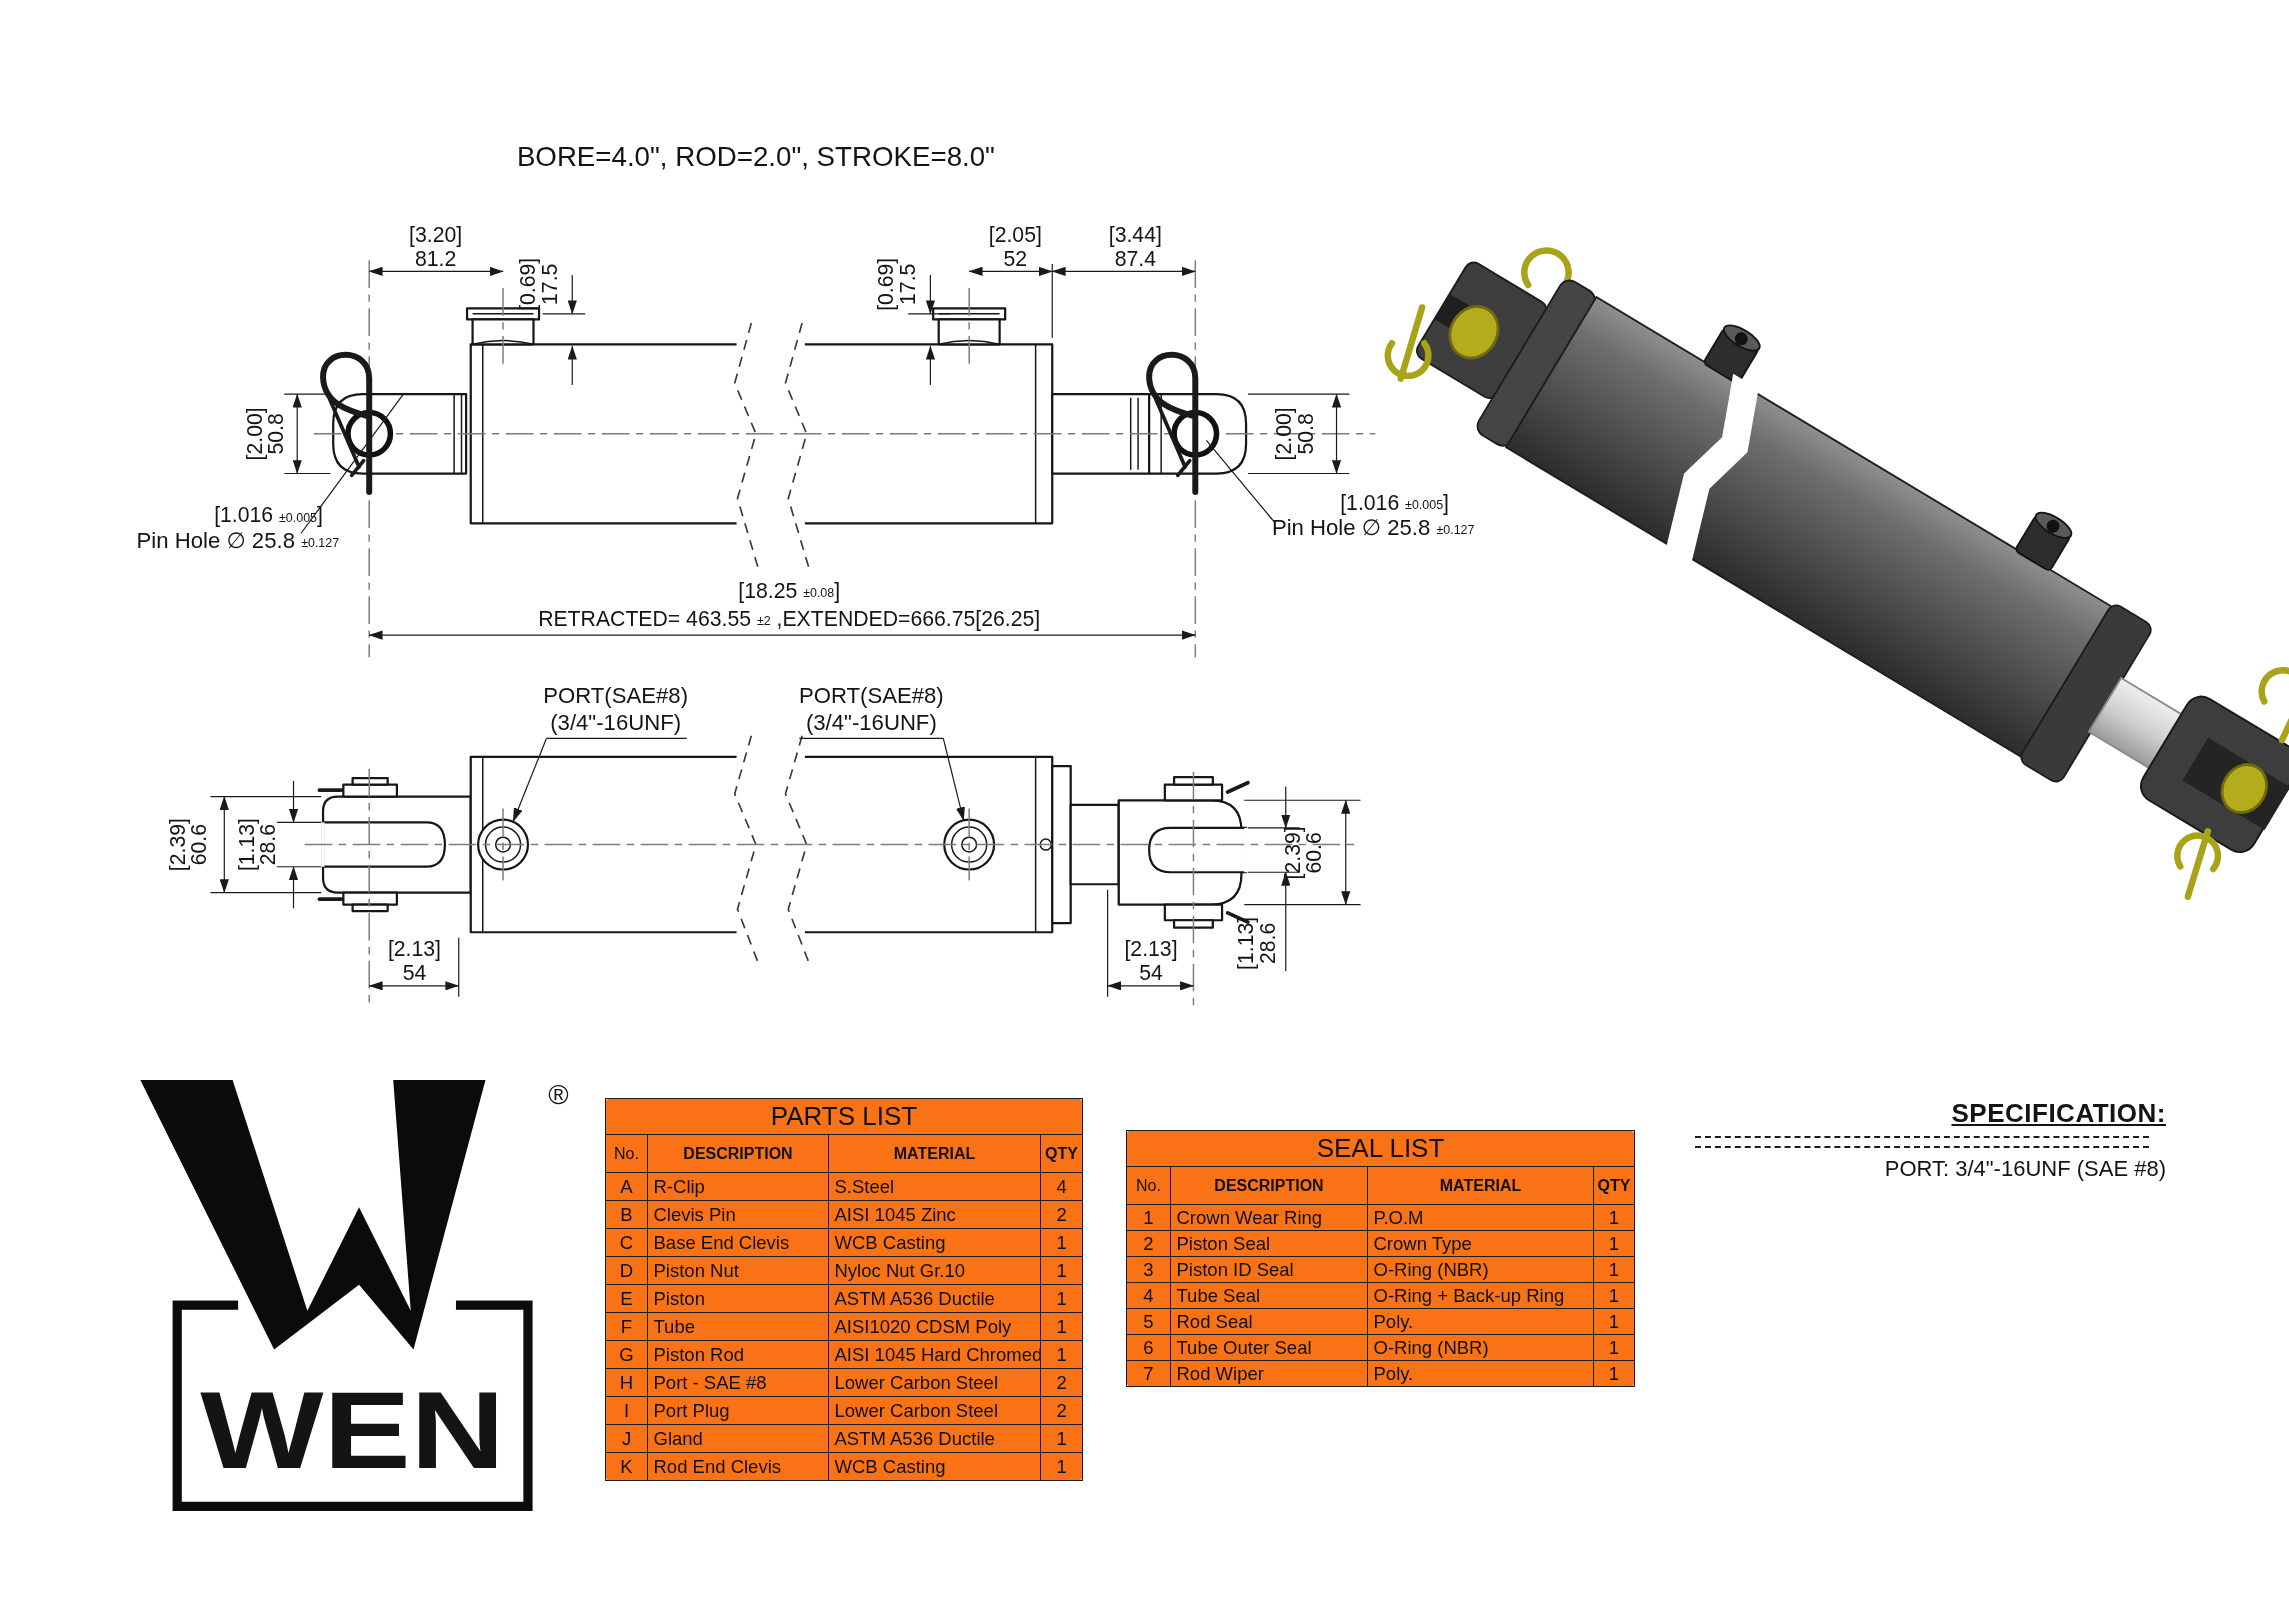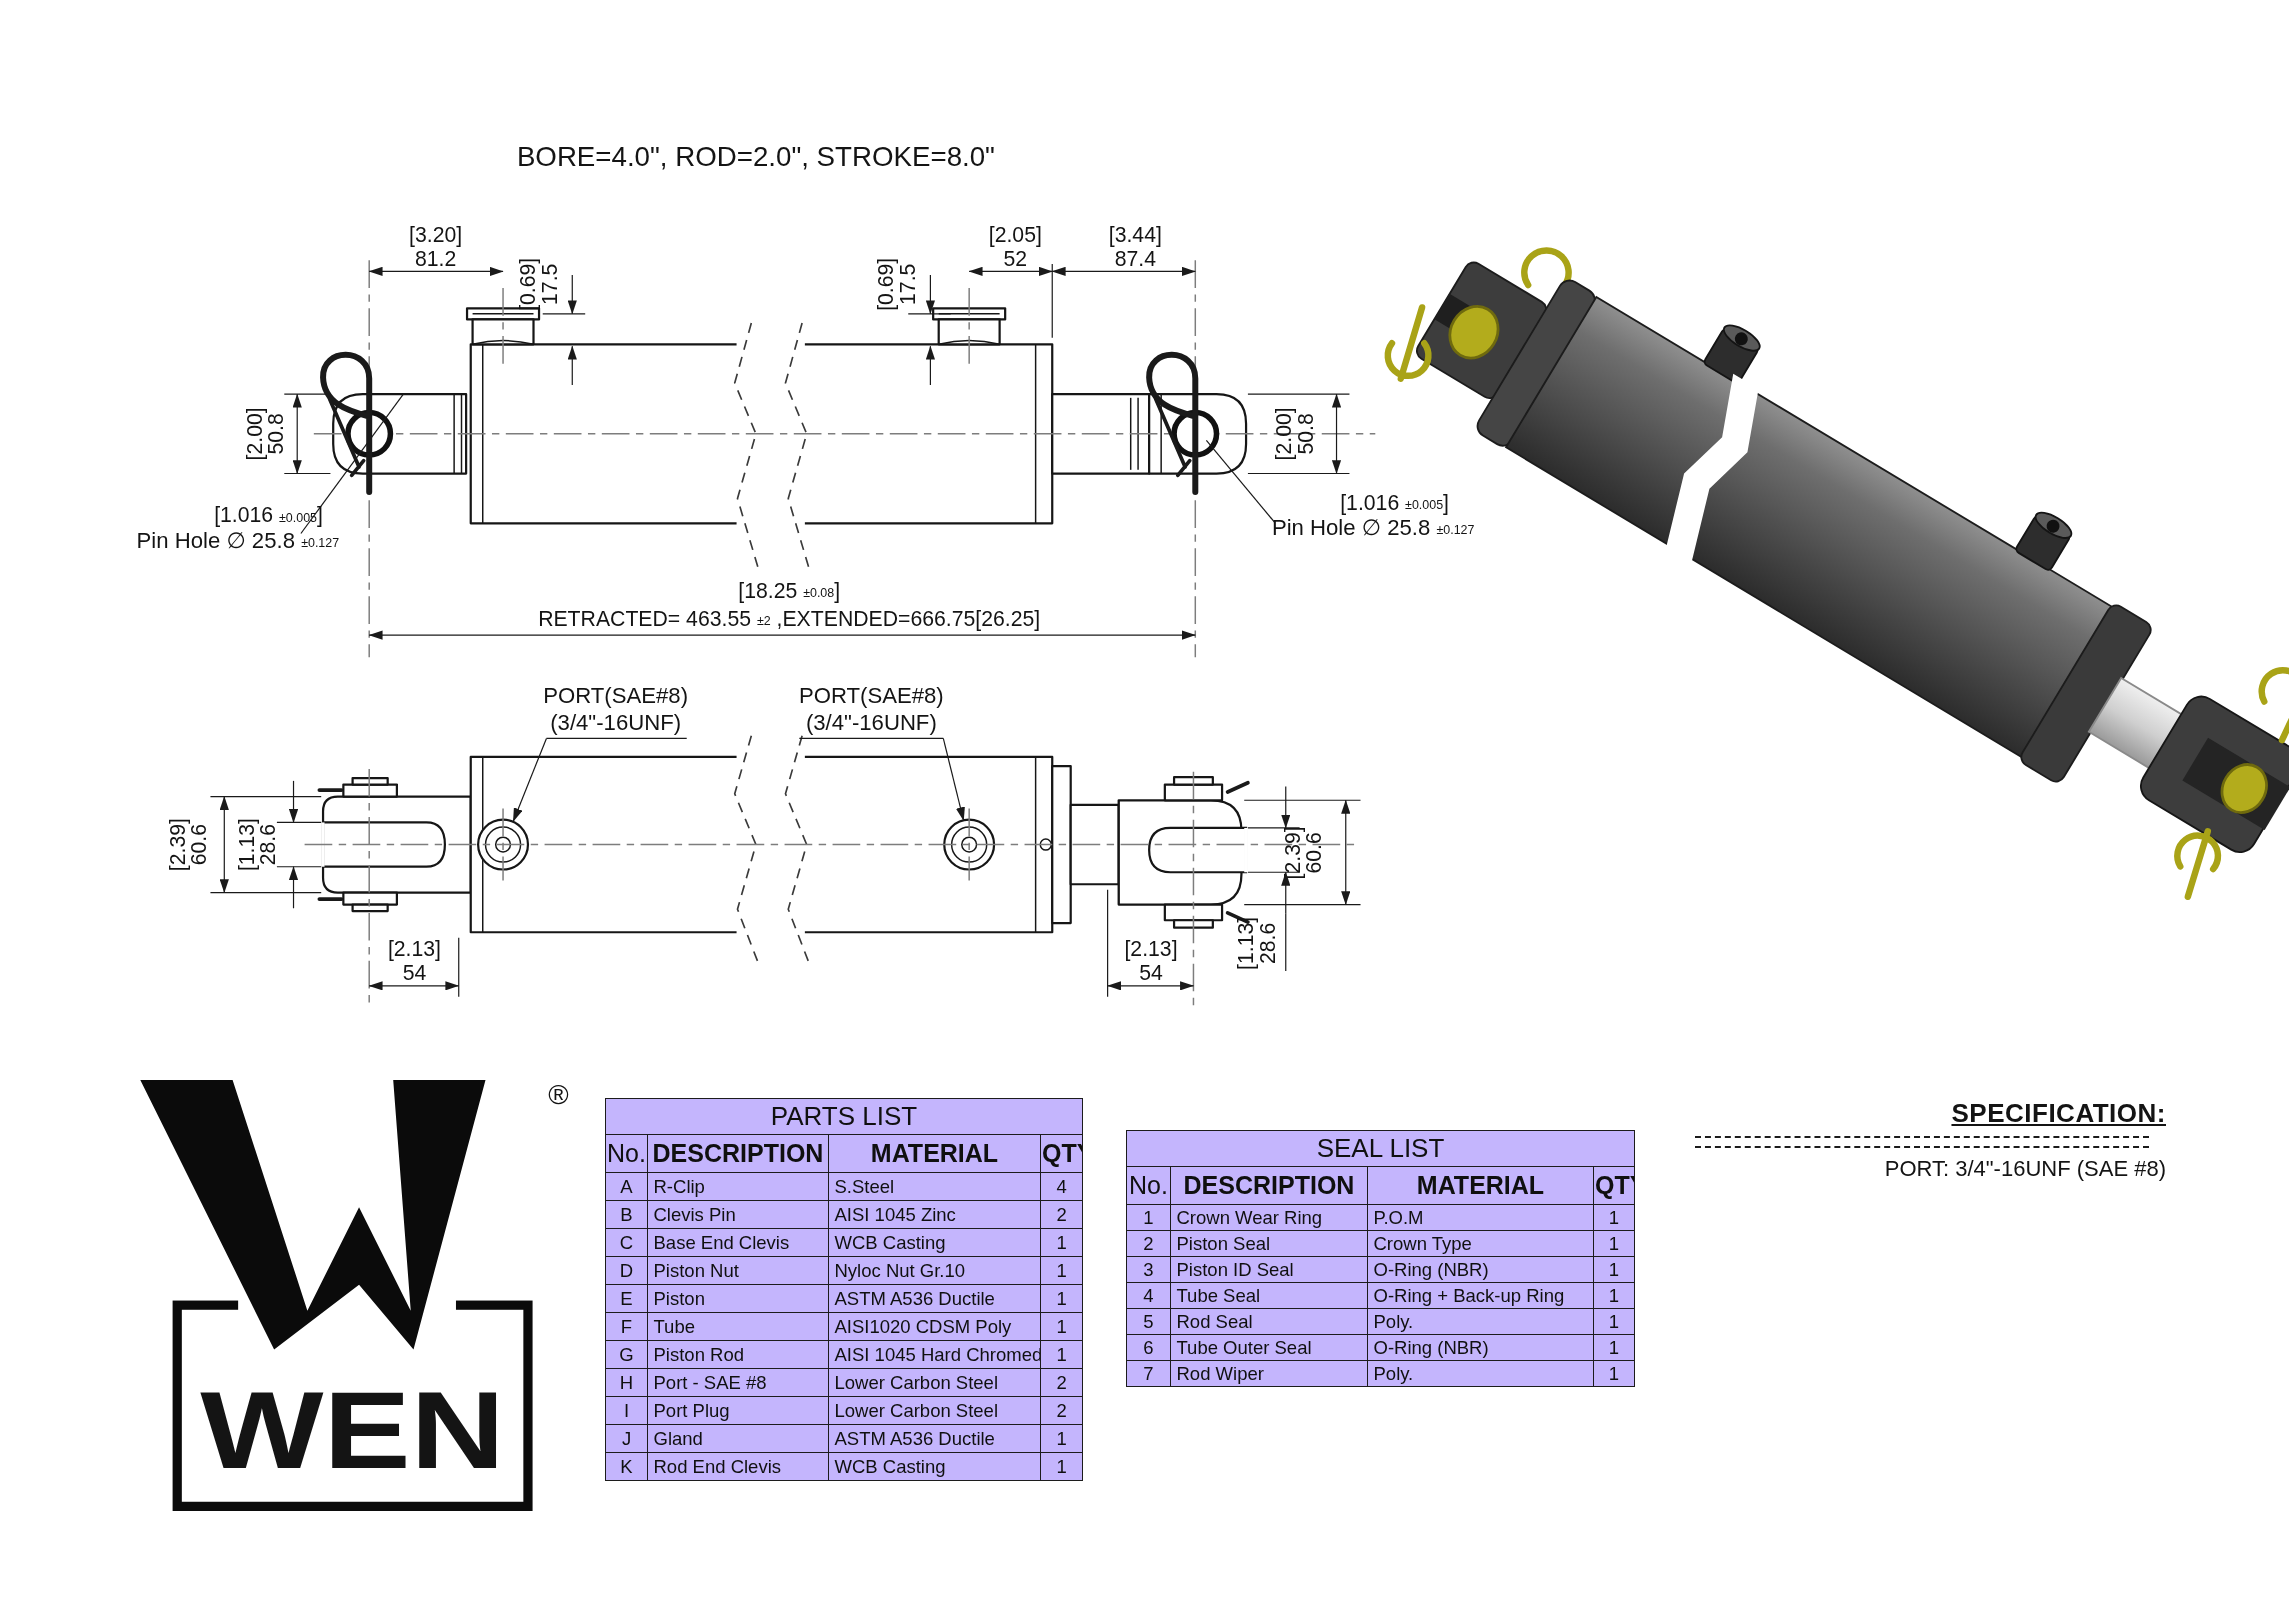--- a/index.html
+++ b/index.html
@@ -13,25 +13,25 @@
   .lbl{font-size:24px;}
   .outl{fill:#ffffff;stroke:#161616;stroke-width:2.4;stroke-linejoin:round;}
   .thin{fill:none;stroke:#161616;stroke-width:1.6;}
   .dimln{fill:none;stroke:#1a1a1a;stroke-width:1.3;}
   .ctr{fill:none;stroke:#7d7d7d;stroke-width:1.6;stroke-dasharray:30 7 8 7;}
   .brk{fill:none;stroke:#3a3a3a;stroke-width:1.8;stroke-dasharray:11 8;}
   .boldc{fill:#ffffff;stroke:#111111;stroke-width:6;}
   .clip{fill:none;stroke:#1a1a1a;stroke-width:6.5;stroke-linecap:round;}
   .clipthin{fill:none;stroke:#1a1a1a;stroke-width:4;stroke-linecap:round;}
 
-  table{position:absolute;border-collapse:collapse;table-layout:fixed;background:#c4b5fd;}
+  table{position:absolute;border-collapse:collapse;table-layout:fixed;background:#f97316;border-radius:6px;}
   table,th,td{border:1.8px solid #1c1c1c;}
   th,td{font-family:"Liberation Sans",sans-serif;color:#101010;overflow:hidden;white-space:nowrap;}
   .tbl-title th{font-size:26px;font-weight:normal;height:33px;text-align:center;}
-  .tbl-hdr th{font-size:25px;font-weight:bold;height:35px;text-align:center;}
+  .tbl-hdr th{font-size:16px;font-weight:bold;height:35px;text-align:center;}
   .tbl-hdr th.no{font-weight:normal;}
   td{font-size:18.5px;height:27px;padding:0 5.5px;}
   td.c{text-align:center;padding:0;}
   #parts-table{left:605px;top:1098px;width:476px;}
   #seal-table{left:1126px;top:1130px;width:508px;}
   #parts-table td{height:27px;}
   #seal-table td{height:25px;}
 
   #spec{position:absolute;left:1695px;top:1098px;width:471px;text-align:right;}
   #spec .sphead{font-size:26px;font-weight:bold;text-decoration:underline;letter-spacing:0.5px;}

